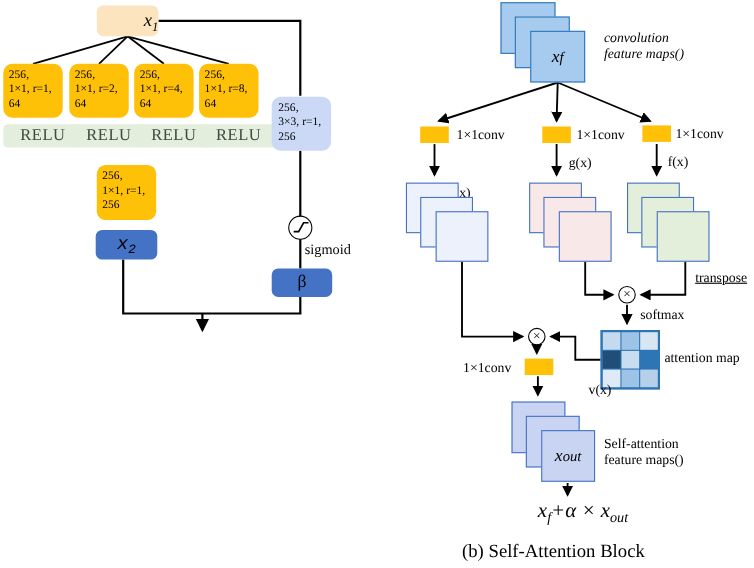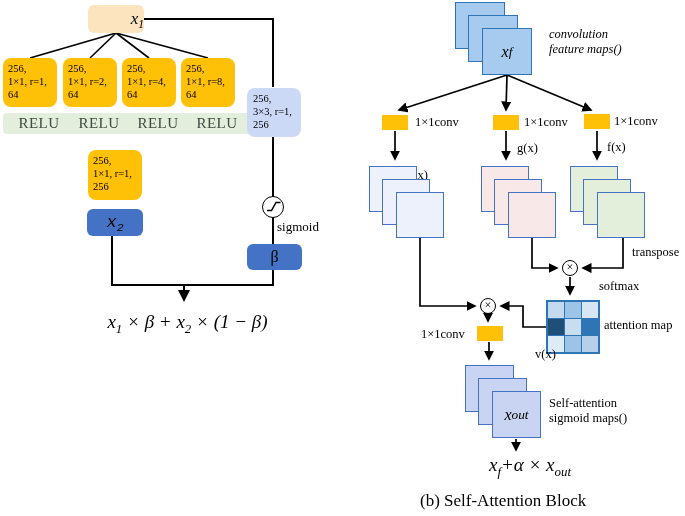--- a/index.html
+++ b/index.html
@@ -112,23 +112,20 @@
   </div>
 
   <div class="node convbox pre" style="left:88px;top:150px;height:50px;">256,
 1×1, r=1,
 256</div>
 
   <div class="node bluechip mathlbl" style="left:87px;top:209px;width:56px;height:27px;line-height:27px;font-family:Liberation Mono, monospace;"><span>x</span><sub>2</sub></div>
 
   <div class="node bluechip" style="left:247px;top:244px;width:55px;height:26px;line-height:26px;font-size:16px;">β</div>
 
-  <div class="node formula" style="left:80px;top:311px;width:215px;">
-    <span>x</span><sub>1</sub><span> × β + </span><span>x</span><sub>2</sub><span> × (1 − β)</span>
-  </div>
 
 
   <div class="stack" style="left:455px;top:2px;width:105px;height:90px;">
     <div class="sq xf" style="left:0;top:0;"></div>
     <div class="sq xf" style="left:13px;top:13px;"></div>
     <div class="sq xf lab" style="left:27px;top:26px;">
         <span>x</span>
         <sub>f</sub>
       </div>
   </div>
@@ -155,24 +152,24 @@
     <div class="sq g" style="left:0;top:0;"></div>
     <div class="sq g" style="left:13px;top:13px;"></div>
     <div class="sq g" style="left:27px;top:26px;"></div>
   </div>
   <div class="stack" style="left:570px;top:166px;width:104px;height:90px;">
     <div class="sq f" style="left:0;top:0;"></div>
     <div class="sq f" style="left:13px;top:13px;"></div>
     <div class="sq f" style="left:27px;top:26px;"></div>
   </div>
 
-  <div class="node lbl" style="left:632px;top:245px;">transpose</div>
+  <div class="node lbl" style="left:632px;top:245px;text-decoration:underline;">transpose</div>
 
   <div class="node mult" style="left:562px;top:260px;"><span>×</span></div>
-  <div class="node lbl" style="left:599px;top:279px;">softmax</div>
+  <div class="node lbl" style="left:582px;top:279px;">softmax</div>
 
   <div class="node attngrid" style="left:546px;top:300px;">
     <div style="background: rgb(195, 218, 239);"></div>
     <div style="background: rgb(157, 195, 230);"></div>
     <div style="background: rgb(216, 230, 244);"></div>
     <div style="background: rgb(31, 78, 121);"></div>
     <div style="background: rgb(201, 221, 240);"></div>
     <div style="background: rgb(46, 117, 182);"></div>
     <div style="background: rgb(222, 234, 246);"></div>
     <div style="background: rgb(157, 195, 230);"></div>
@@ -188,21 +185,21 @@
 
   <div class="stack" style="left:465px;top:365px;width:105px;height:92px;">
     <div class="sq out" style="left:0;top:0;"></div>
     <div class="sq out" style="left:13px;top:13px;"></div>
     <div class="sq out lab" style="left:27px;top:26px;">
         <span>x</span>
         <sub>out</sub>
       </div>
   </div>
   <div class="node lbl pre" style="left:549px;top:396px;">Self-attention
-sigmoid maps()</div>
+feature maps()</div>
 
   <div class="node formula" style="left:455px;top:454px;width:150px;">
     <span>x</span><sub>f</sub><span>+α × </span><span>x</span><sub>out</sub>
   </div>
 
   <div class="node caption" style="left:420px;top:491px;">(b) Self-Attention Block</div>
 
 </div>
 
 </body></html>

